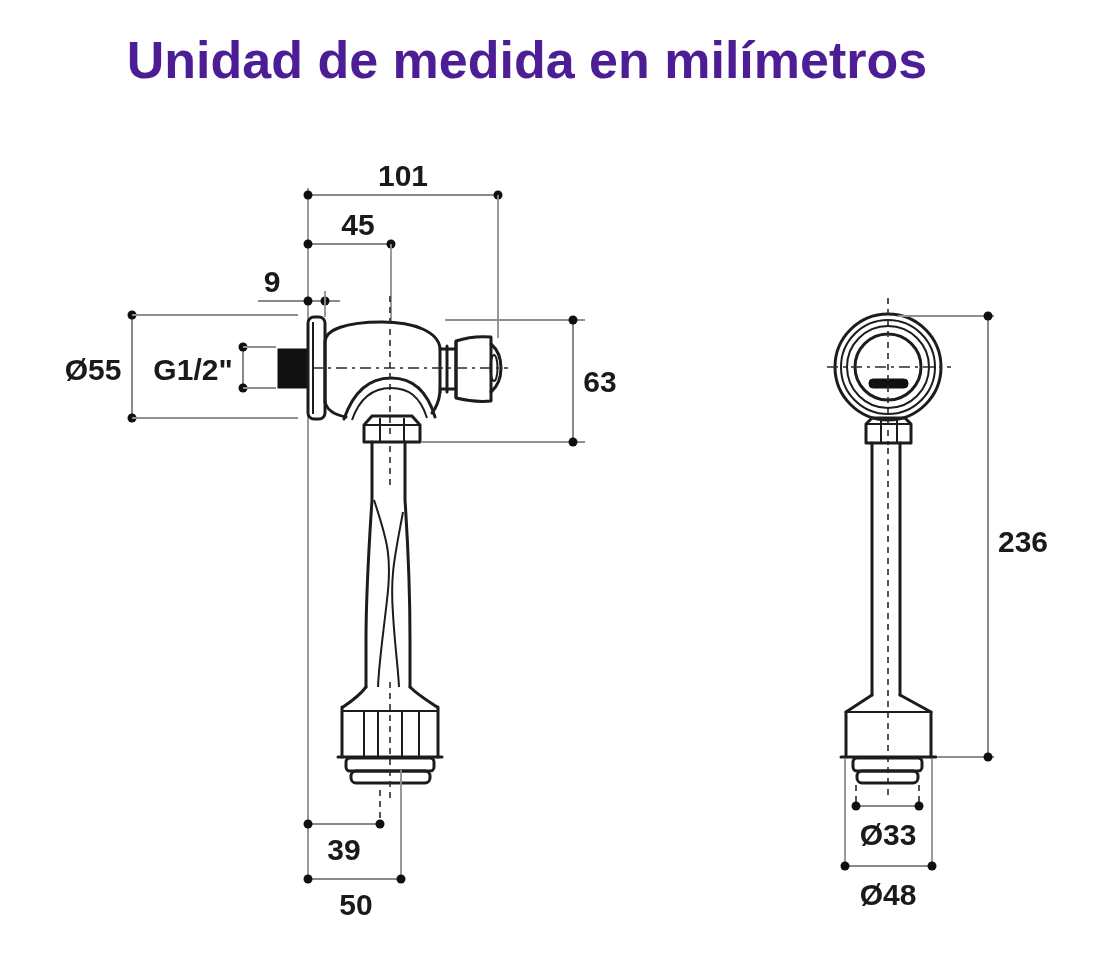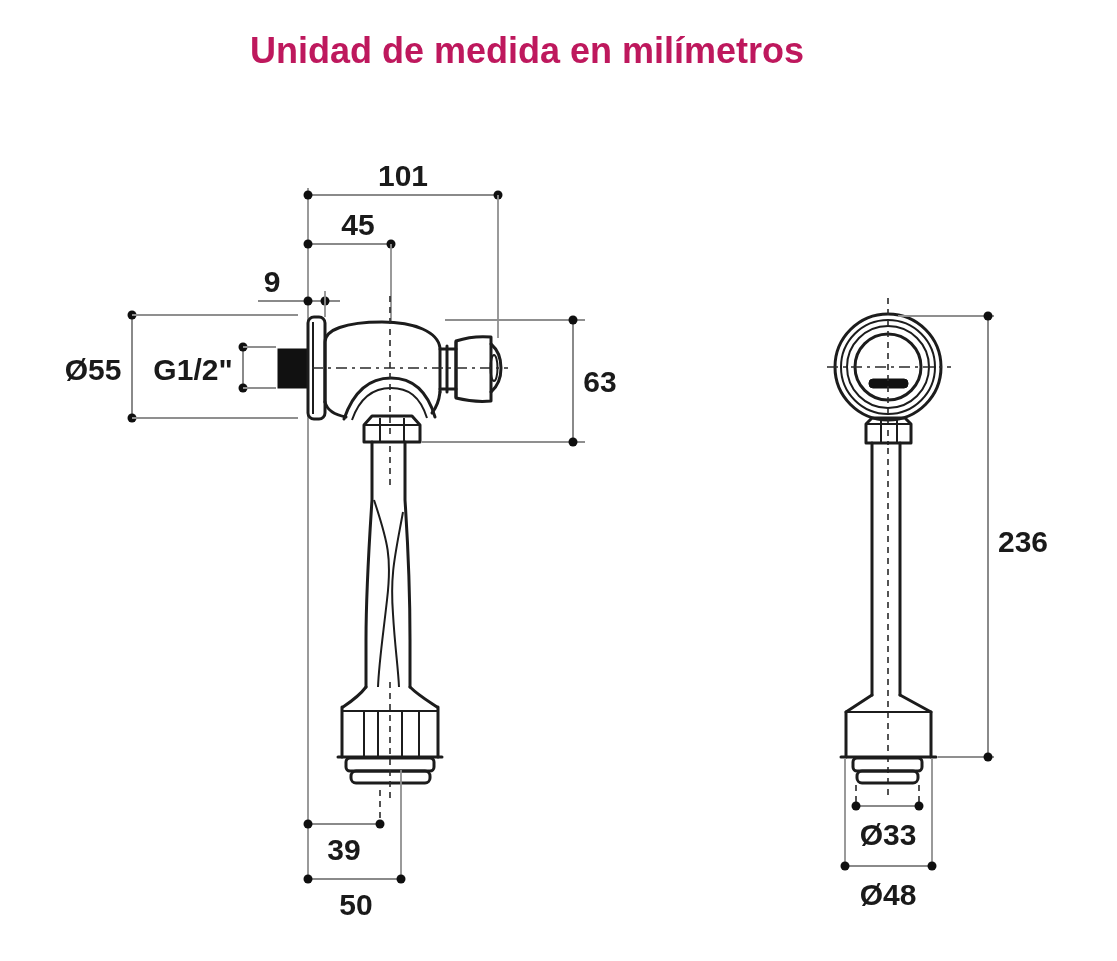--- a/index.html
+++ b/index.html
@@ -7,23 +7,23 @@
     position:relative;
     width:1117px;height:961px;
     background:#ffffff;
     font-family:"Liberation Sans", sans-serif;
     overflow:hidden;
   }
   .title{
     position:absolute;
     left:0; top:30px; width:1054px;
     text-align:center;
-    font-size:36px;
+    font-size:52px;
     font-weight:bold;
-    color:#be185d;
+    color:#4c1d95;
     letter-spacing:0px;
   }
   svg{position:absolute;left:0;top:0;}
   .part{stroke:#1c1c1c;stroke-width:3;fill:none;stroke-linecap:round;stroke-linejoin:round;}
   .part-thin{stroke:#1c1c1c;stroke-width:2;fill:none;}
   .dim{stroke:#8a8a8a;stroke-width:2;fill:none;}
   .ext{stroke:#8f8f8f;stroke-width:1.8;fill:none;}
   .cl{stroke:#2a2a2a;stroke-width:1.6;fill:none;stroke-dasharray:11 5 3 5;}
   .cl-short{stroke:#2a2a2a;stroke-width:1.6;fill:none;stroke-dasharray:6 5;}
   .dot{fill:#0f0f0f;stroke:none;}

